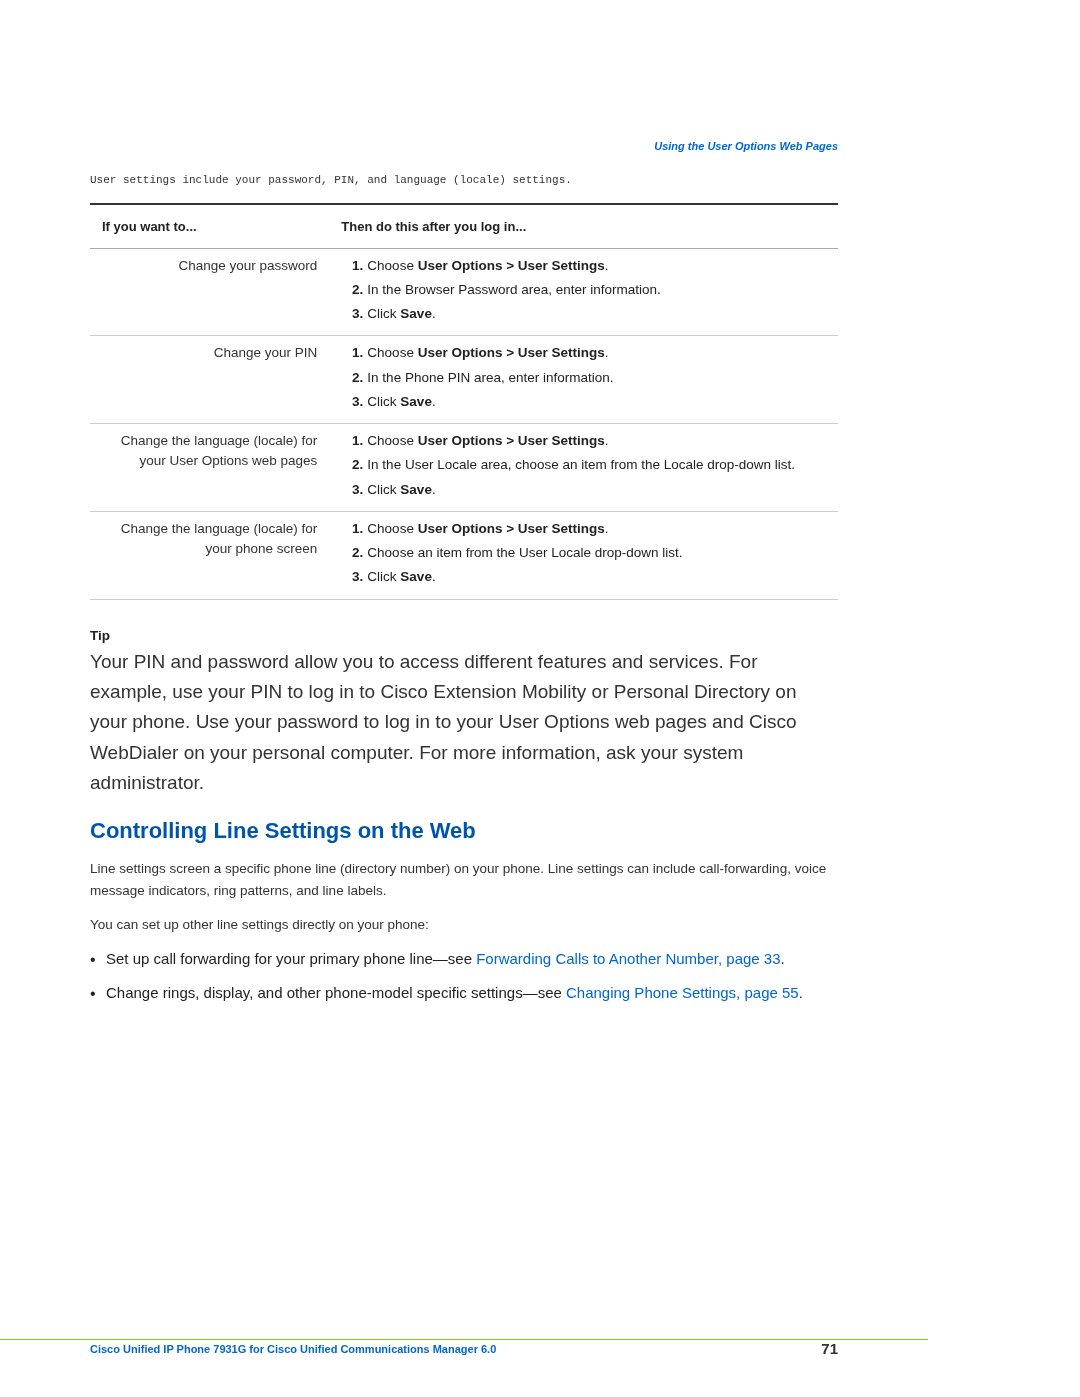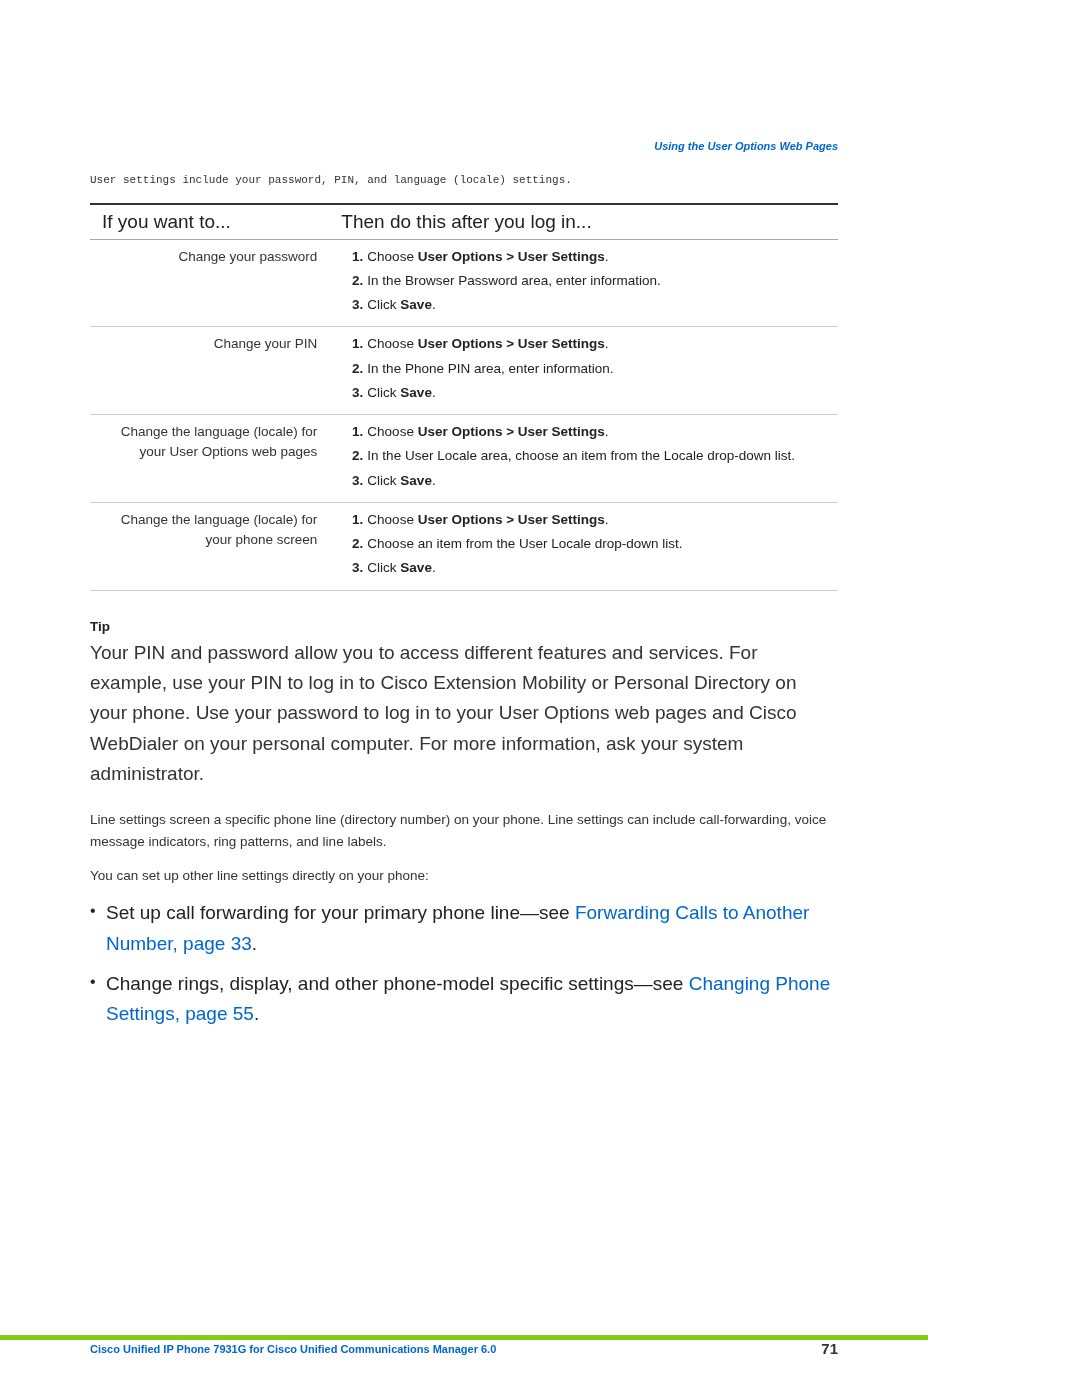--- a/index.html
+++ b/index.html
@@ -68,24 +68,24 @@
       width: 100%;
       border-collapse: collapse;
       margin-bottom: 28px;
       font-size: 13.5px;
     }
 
     .settings-table thead tr th {
       background: #ffffff;
       border-top: 2px solid #333333;
       border-bottom: 1px solid #aaaaaa;
-      padding: 6px 12px;
+      padding: 14px 12px;
       text-align: left;
-      font-weight: normal;
-      font-size: 19px;
+      font-weight: bold;
+      font-size: 13px;
       color: #222222;
     }
 
     .settings-table tbody tr td {
       padding: 7px 12px;
       vertical-align: top;
       border-bottom: 1px solid #cccccc;
       line-height: 1.5;
       font-size: 13.5px;
       text-align: right;
@@ -158,21 +158,21 @@
     .bullet-list {
       list-style: none;
       padding: 0;
       margin: 0 0 16px 0;
     }
 
     .bullet-list li {
       display: flex;
       align-items: flex-start;
       margin-bottom: 10px;
-      font-size: 19px;
+      font-size: 15px;
       line-height: 1.6;
       padding-left: 16px;
       position: relative;
     }
 
     .bullet-list li::before {
       content: "•";
       position: absolute;
       left: 0;
       top: 0;
@@ -187,21 +187,21 @@
     
     .footer-section {
       position: absolute;
       bottom: 40px;
       left: 0;
       right: 0;
       display: flex;
       justify-content: space-between;
       align-items: center;
       padding: 0 90px;
-      border-top: 5px solid #84cc16;
+      border-top: 1px solid #84cc16;
     }
 
     .footer-left {
       font-size: 11px;
       color: #0066cc;
       font-weight: bold;
     }
 
     .footer-right {
       font-size: 15px;
@@ -312,20 +312,21 @@
           </td>
         </tr>
       </tbody>
     </table>
 
     <div class="tip-section">
       <p class="tip-label">Tip</p>
       <p class="tip-text">Your PIN and password allow you to access different features and services. For example, use your PIN to log in to Cisco Extension Mobility or Personal Directory on your phone. Use your password to log in to your User Options web pages and Cisco WebDialer on your personal computer. For more information, ask your system administrator.</p>
     </div>
 
+    <h1 class="section-title-2">Controlling Line Settings on the Web</h1>
 
     <p class="section-body">Line settings screen a specific phone line (directory number) on your phone. Line settings can include call-forwarding, voice message indicators, ring patterns, and line labels.</p>
 
     <p class="section-body">You can set up other line settings directly on your phone:</p>
 
     <ul class="bullet-list">
       <li>
         <span>Set up call forwarding for your primary phone line—see <a class="link-text">Forwarding Calls to Another Number, page 33</a>.</span>
       </li>
       <li>

